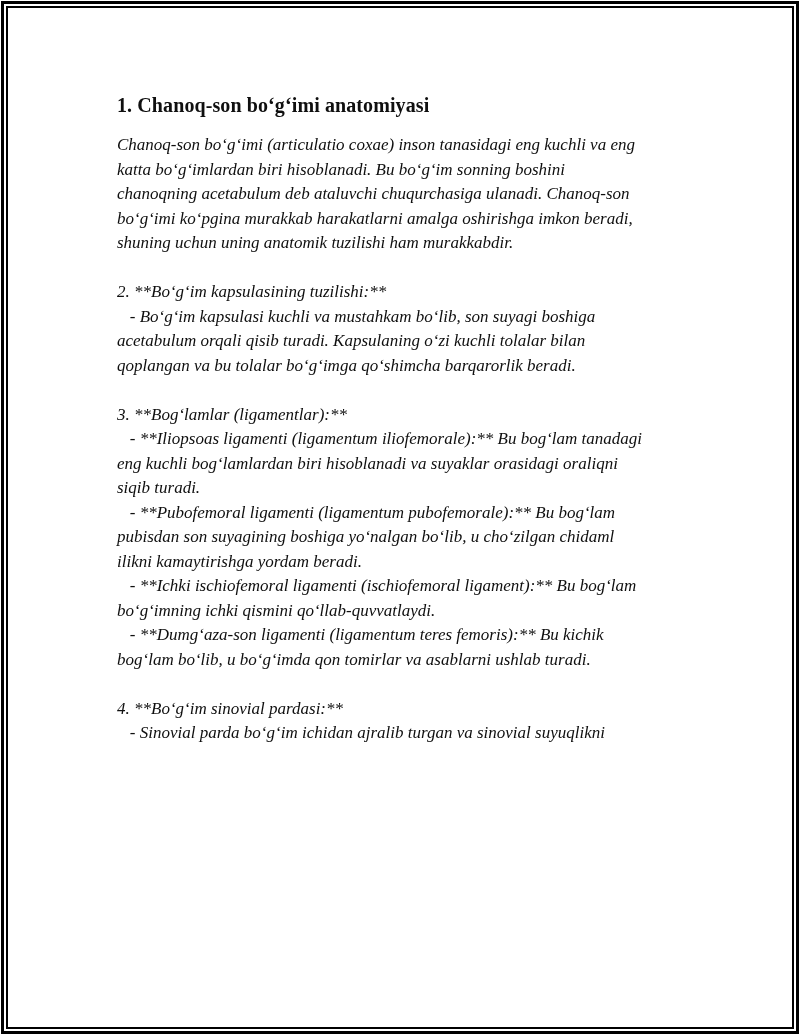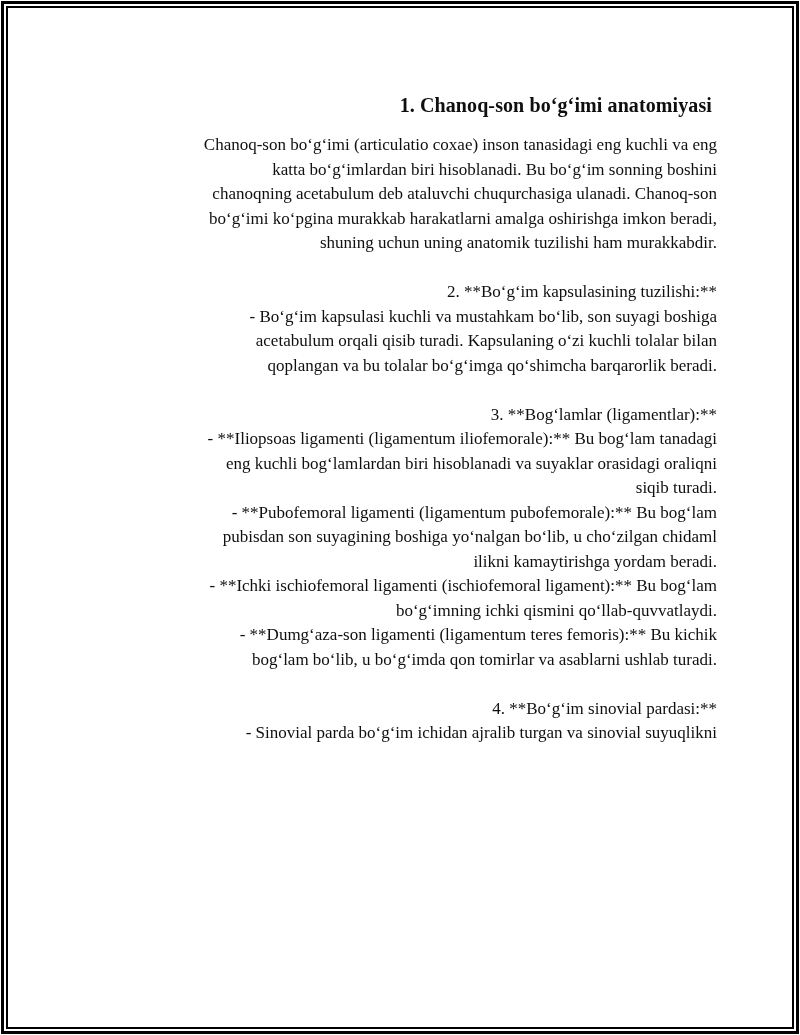--- a/index.html
+++ b/index.html
@@ -7,21 +7,20 @@
     padding: 0;
     width: 800px;
     height: 1035px;
     background: #ffffff;
     overflow: hidden;
   }
   .frame-outer {
     position: absolute;
     inset: 1px;
     border: 3px solid #000000;
-    text-align: right;
   }
   .frame-inner {
     position: absolute;
     inset: 2px;
     border: 2px solid #000000;
     background: #ffffff;
   }
   .content {
     position: absolute;
     inset: 0;
@@ -36,20 +35,21 @@
     line-height: 26px;
     font-weight: bold;
     letter-spacing: 0.1px;
   }
   .block {
     width: 600px;
     font-size: 17px;
     line-height: 24.5px;
     white-space: pre-wrap;
     margin: 0 0 24.5px 0;
+    font-style: italic;
   }
 </style>
 </head>
 <body>
 
 <div class="frame-outer">
   <div class="frame-inner">
     <div class="content">
       <h1 class="doc-heading">1. Chanoq-son bo‘g‘imi anatomiyasi</h1>
       <div class="block">Chanoq-son bo‘g‘imi (articulatio coxae) inson tanasidagi eng kuchli va eng

